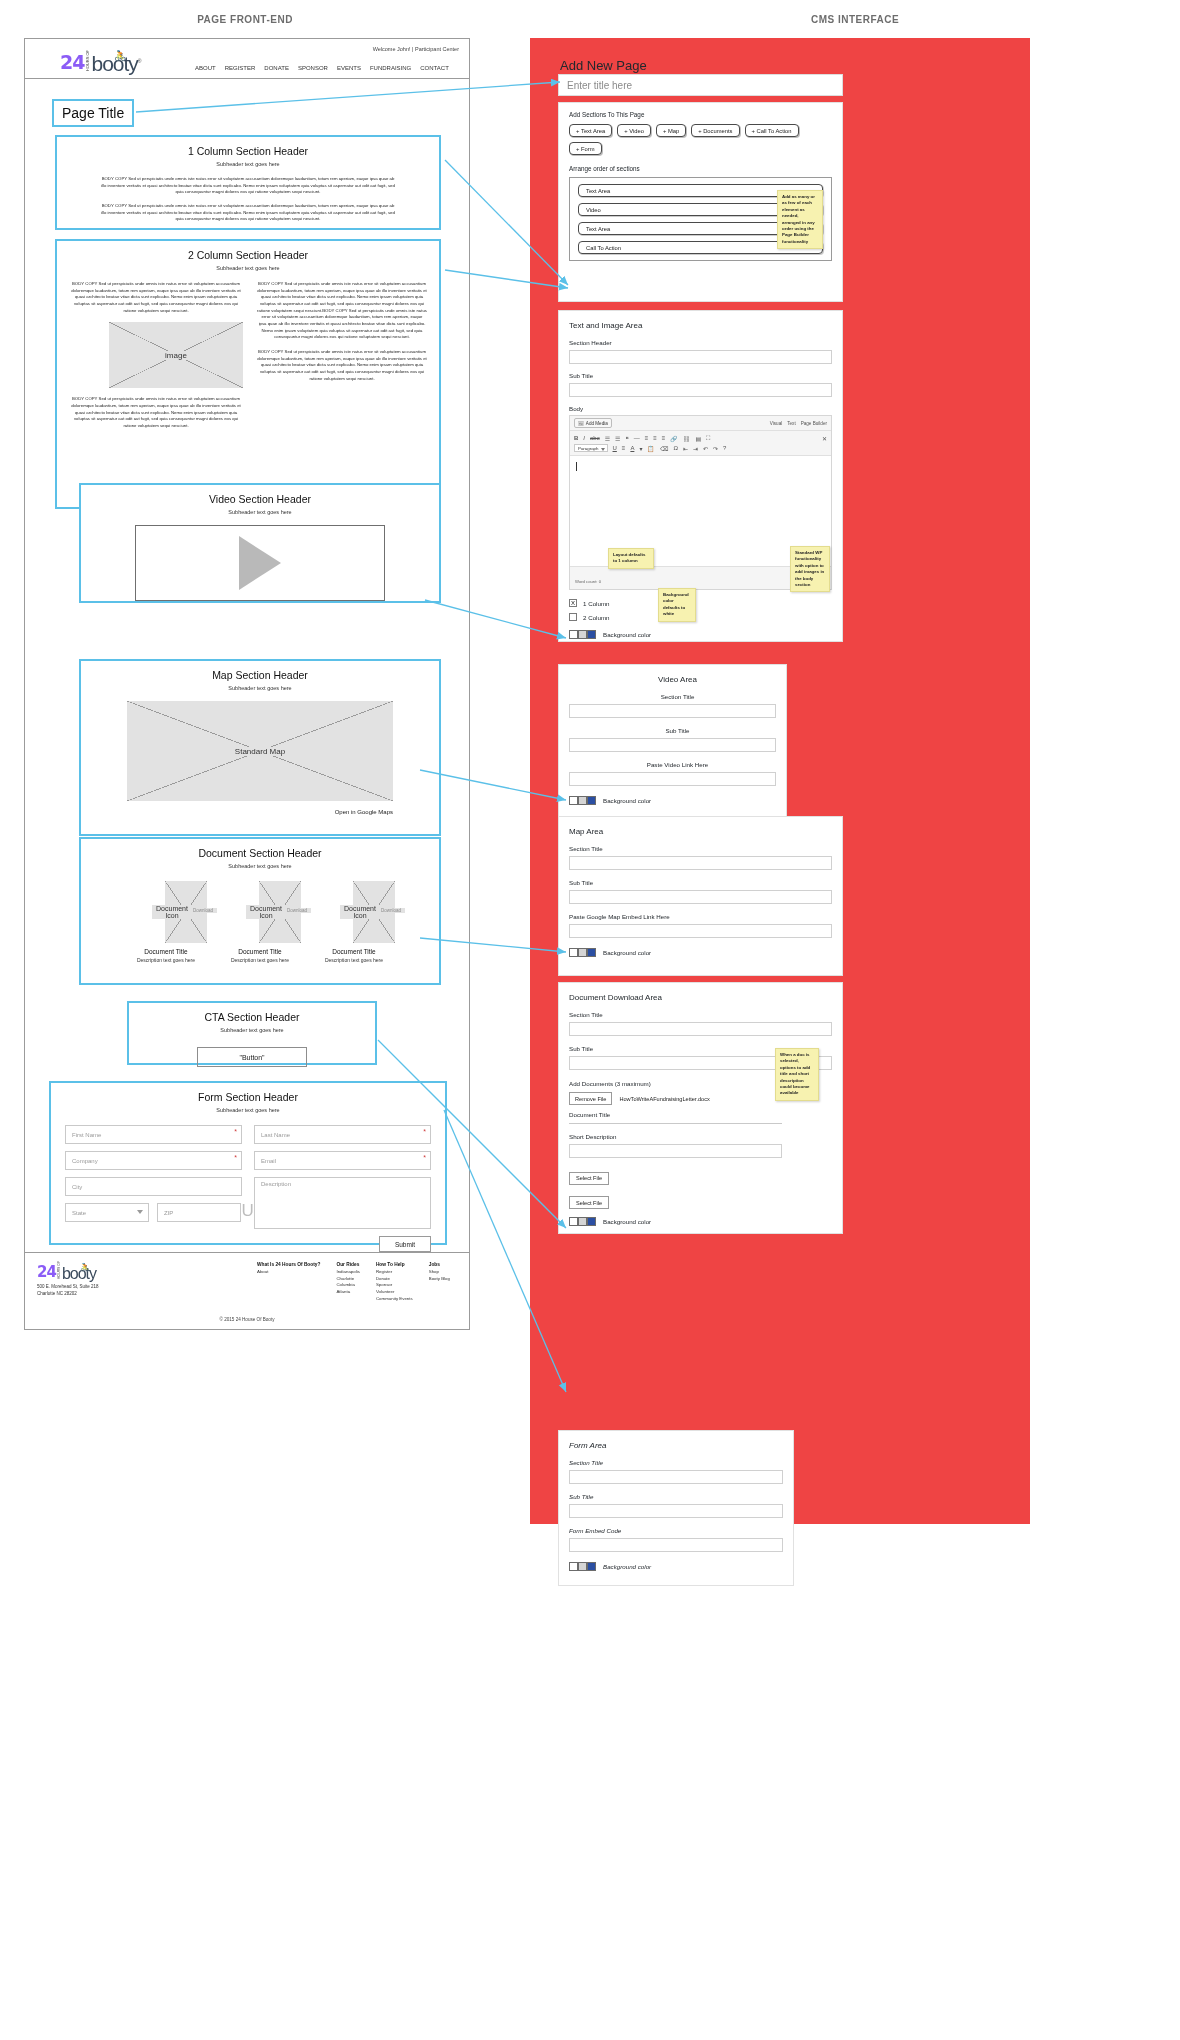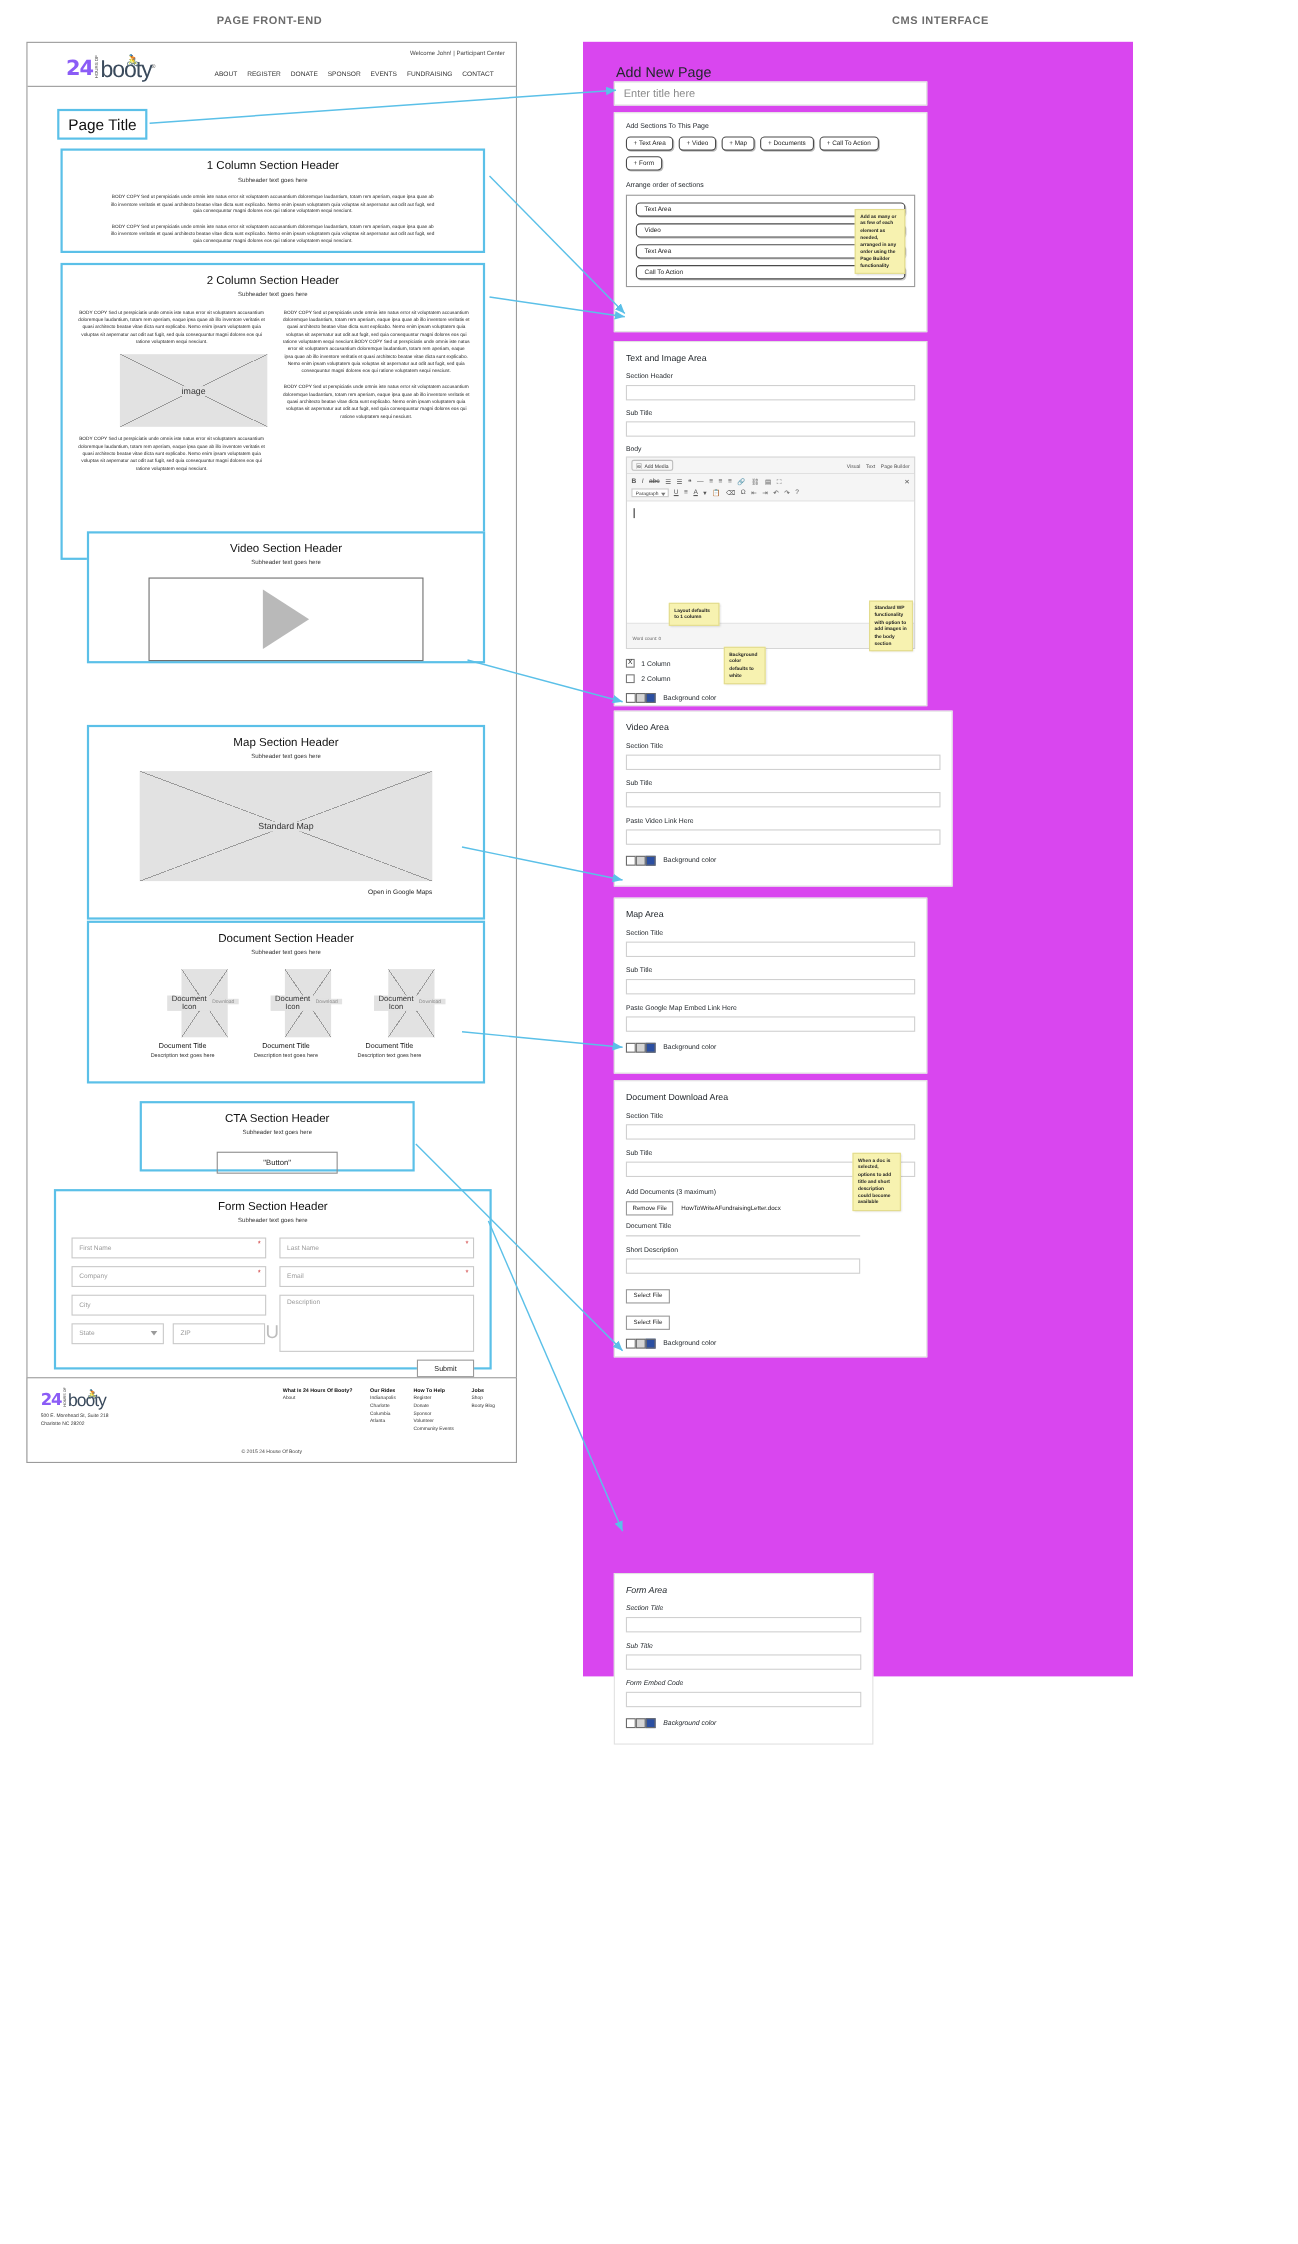--- a/index.html
+++ b/index.html
@@ -88,21 +88,21 @@
 
   
   #site-footer { position:absolute; left:24px; top:1252px; width:446px; height:78px;
         border:1px solid #9b9b9b; background:#fff; }
   .foot-addr { font-size:4.5px; color:#333; line-height:1.5; margin-top:3px; }
   .foot-col { font-size:4.4px; line-height:1.55; color:#333; }
   .foot-col b { font-size:4.8px; color:#111; }
   .copyright { text-align:center; font-size:4.6px; color:#444; }
 
   
-  #cms { position:absolute; left:530px; top:38px; width:500px; height:1486px; background:#d946ef; }
+  #cms { position:absolute; left:530px; top:38px; width:500px; height:1486px; background:#ef4444; }
   .cms-title { font-size:13px; color:#23282d; font-weight:normal; }
   .cms-titleinput {
     background:#fff; border:1px solid #ddd; height:22px; display:flex; align-items:center;
     padding-left:8px; font-size:10px; color:#8b8b8b;
   }
   .card { background:#fff; border:1px solid #e1e1e1; }
   .card-h { font-size:8px; color:#23282d; }
   .lbl { font-size:6.2px; color:#23282d; }
   .inp { border:1px solid #d0d0d0; background:#fff; height:14px; }
   .pillbtn {
@@ -442,21 +442,21 @@
     <div style="display:flex; align-items:center; gap:7px; margin:9px 0 0 10px;">
       <span class="swatches">
         <span class="sw" style="background:#fff"></span>
         <span class="sw" style="background:#d5d5d5"></span>
         <span class="sw" style="background:#2b4fa2"></span>
       </span>
       <span class="lbl">Background color</span>
     </div>
   </div>
 
-  <div class="card" style="position:absolute; left:28px; top:608px; width:308px; height:160px;">
+  <div class="card" style="position:absolute; left:28px; top:626px; width:229px; height:160px;text-align:center;">
     <div class="card-h" style="margin:10px 0 0 10px;">Video Area</div>
     <div class="lbl" style="margin:9px 0 0 10px;">Section Title</div>
     <div class="inp" style="margin:4px 10px 0;"></div>
     <div class="lbl" style="margin:9px 0 0 10px;">Sub Title</div>
     <div class="inp" style="margin:4px 10px 0;"></div>
     <div class="lbl" style="margin:9px 0 0 10px;">Paste Video Link Here</div>
     <div class="inp" style="margin:4px 10px 0;"></div>
     <div style="display:flex; align-items:center; gap:7px; margin:10px 0 0 10px;">
       <span class="swatches">
         <span class="sw" style="background:#fff"></span>

